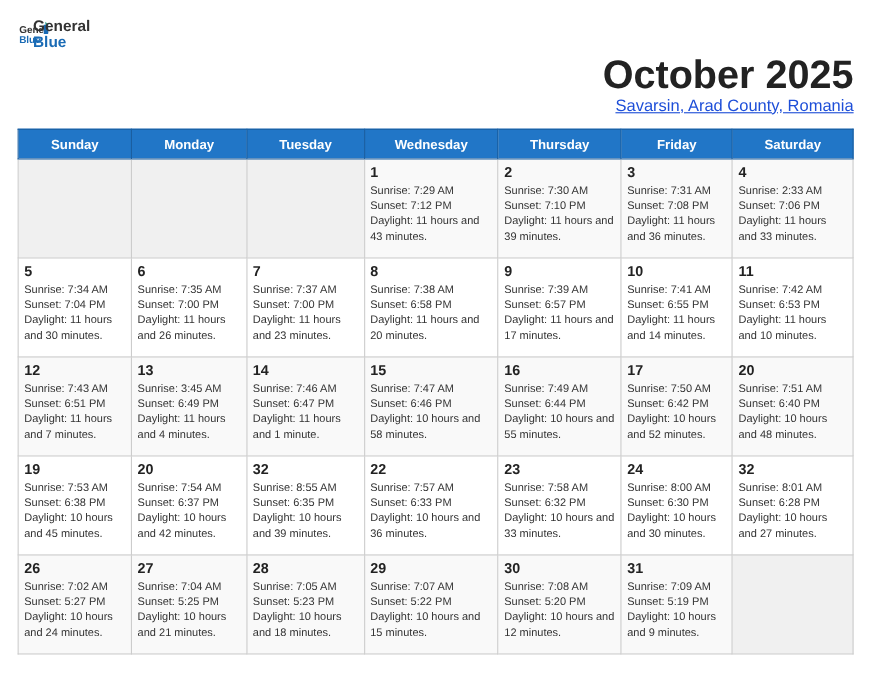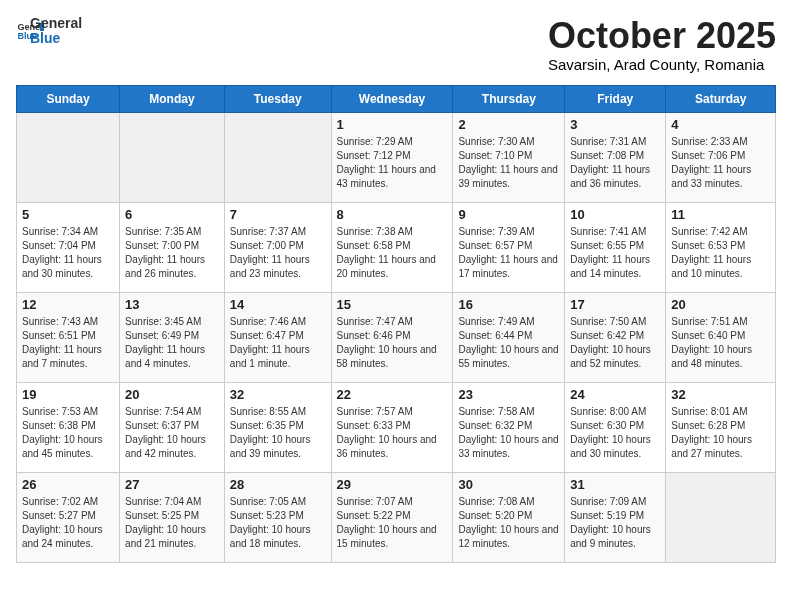--- a/index.html
+++ b/index.html
@@ -19,30 +19,33 @@
     .logo {
       display: flex;
       align-items: center;
       gap: 4px;
     }
     .logo-icon {
       width: 28px;
       height: 28px;
     }
     .title-block {
+      text-align: right;
+      margin-top: 32px;
     }
     .month-title {
       font-size: 36px;
       font-weight: bold;
       color: #222;
       line-height: 1.1;
     }
     .subtitle {
       font-size: 15px;
-      color: #000000;
+      color: #1d4ed8;
+      text-decoration: underline;
     }
     table {
       width: 100%;
       border-collapse: collapse;
       font-size: 11px;
     }
     thead th {
       background-color: #2176c7;
       color: #fff;
       padding: 6px 4px;

